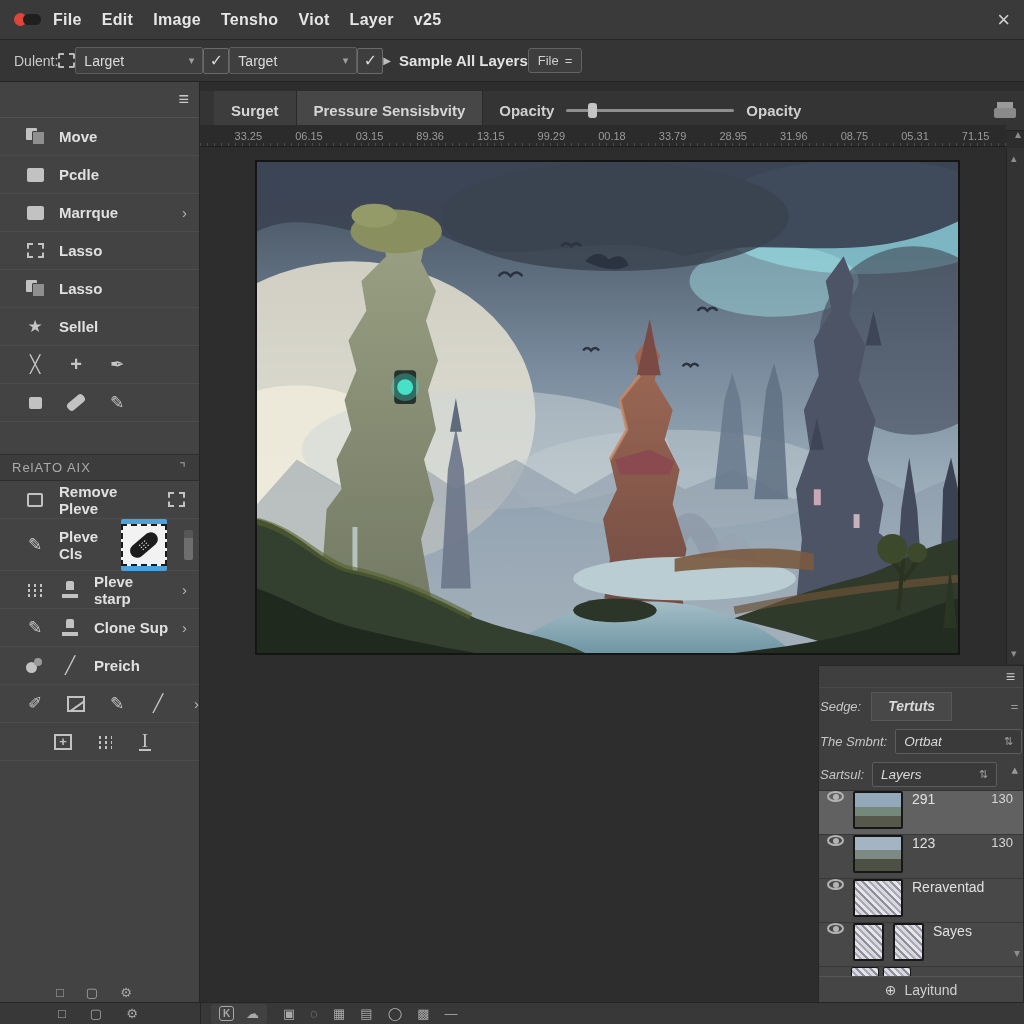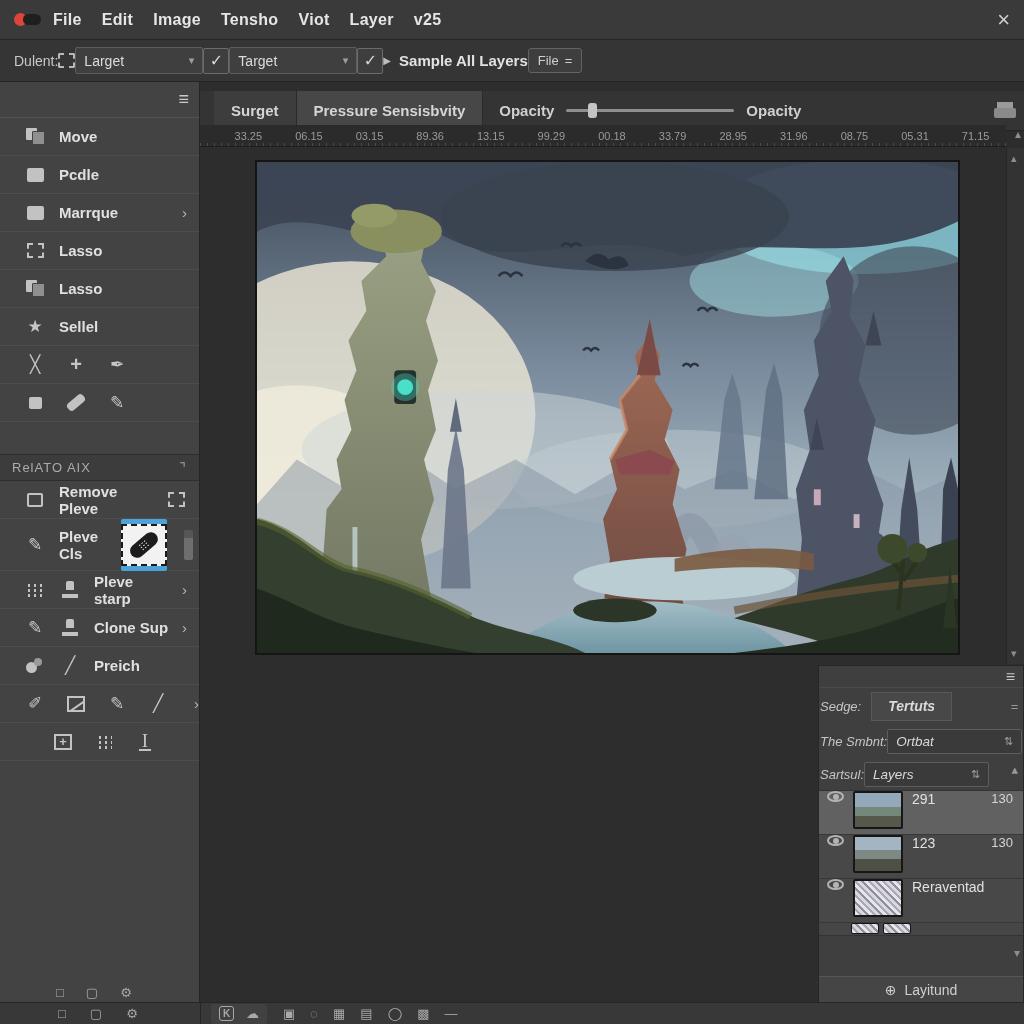--- a/index.html
+++ b/index.html
@@ -113,21 +113,21 @@
   .rightpanel { position:absolute; left:818px; top:665px; width:206px; height:338px; background:#3f3f3f;
     border:1px solid #272727; }
   .rp-header { height:22px; position:relative; border-bottom:1px solid #4a4a4a; }
   .rp-header .ham { position:absolute; right:8px; top:2px; font-size:16px; color:#c9c9c9; }
   .rp-row { display:flex; align-items:center; padding:0 1px; position:relative;font-style:italic; }
   .rp-label { font-size:13px; color:#c5c5c5; }
   .rp-tab { height:29px; background:#484848; border:1px solid #585858; display:flex; align-items:center;
     padding:0 16px; font-size:14px; font-weight:600; color:#dadada; margin-left:10px; }
   .rp-eq { position:absolute; right:5px; color:#9a9a9a; font-size:13px; }
   .rp-select { height:25px; background:#3a3a3a; border:1px solid #5d5d5d; border-radius:2px;
-    display:flex; align-items:center; padding:0 8px; font-size:13.5px; color:#dadada; flex:1; }
+    display:flex; align-items:center; padding:0 8px; font-size:13.5px; color:#dadada; flex:1; margin-left:8px; }
   .rp-select .ud { margin-left:auto; font-size:11px; color:#9f9f9f; }
   .layers { border-top:1px solid #333; }
   .layer-row { height:44px; display:flex; gap:9px; padding:0 10px 0 8px;
     background:#484848; border-bottom:1px solid #383838; }
   .layer-row.selected { background:#616161; }
   .i-eye { width:17px; height:11px; border:2px solid #b3b3b3; border-radius:50%; position:relative; flex:none; }
   .i-eye::after { content:""; position:absolute; left:3.5px; top:.5px; width:6px; height:6px; background:#b3b3b3; border-radius:50%; }
   .thumb { width:50px; height:38px; border:2px solid #171717; border-radius:2px; flex:none; }
   .thumb.half { width:31px; }
   .thumb.small { width:28px; height:11px; border-width:1.5px; }
@@ -490,20 +490,26 @@
       <span class="i-eye"></span>
       <span class="thumb t-land2"></span>
       <span class="layer-name">123</span>
       <span class="layer-val">130</span>
     </div>
     <div class="layer-row">
       <span class="i-eye"></span>
       <span class="thumb t-noise"></span>
       <span class="layer-name">Reraventad</span>
     </div>
+    <div class="layer-row">
+      <span class="i-eye"></span>
+      <span class="thumb half t-noise"></span>
+      <span class="thumb half t-noise"></span>
+      <span class="layer-name">Sayes</span>
+    </div>
     <div class="layer-partial">
       <span class="thumb small t-noise"></span>
       <span class="thumb small t-noise"></span>
     </div>
   </div>
   <span class="layers-down">▾</span>
 
   <div class="rp-footer">
     <span>⊕</span>
     <span>Layitund</span>

